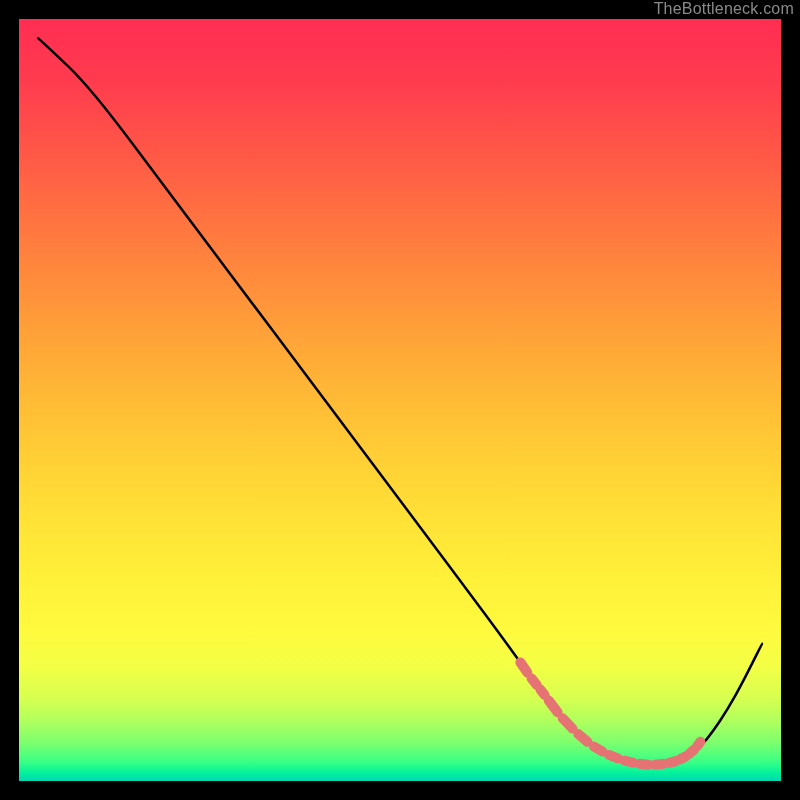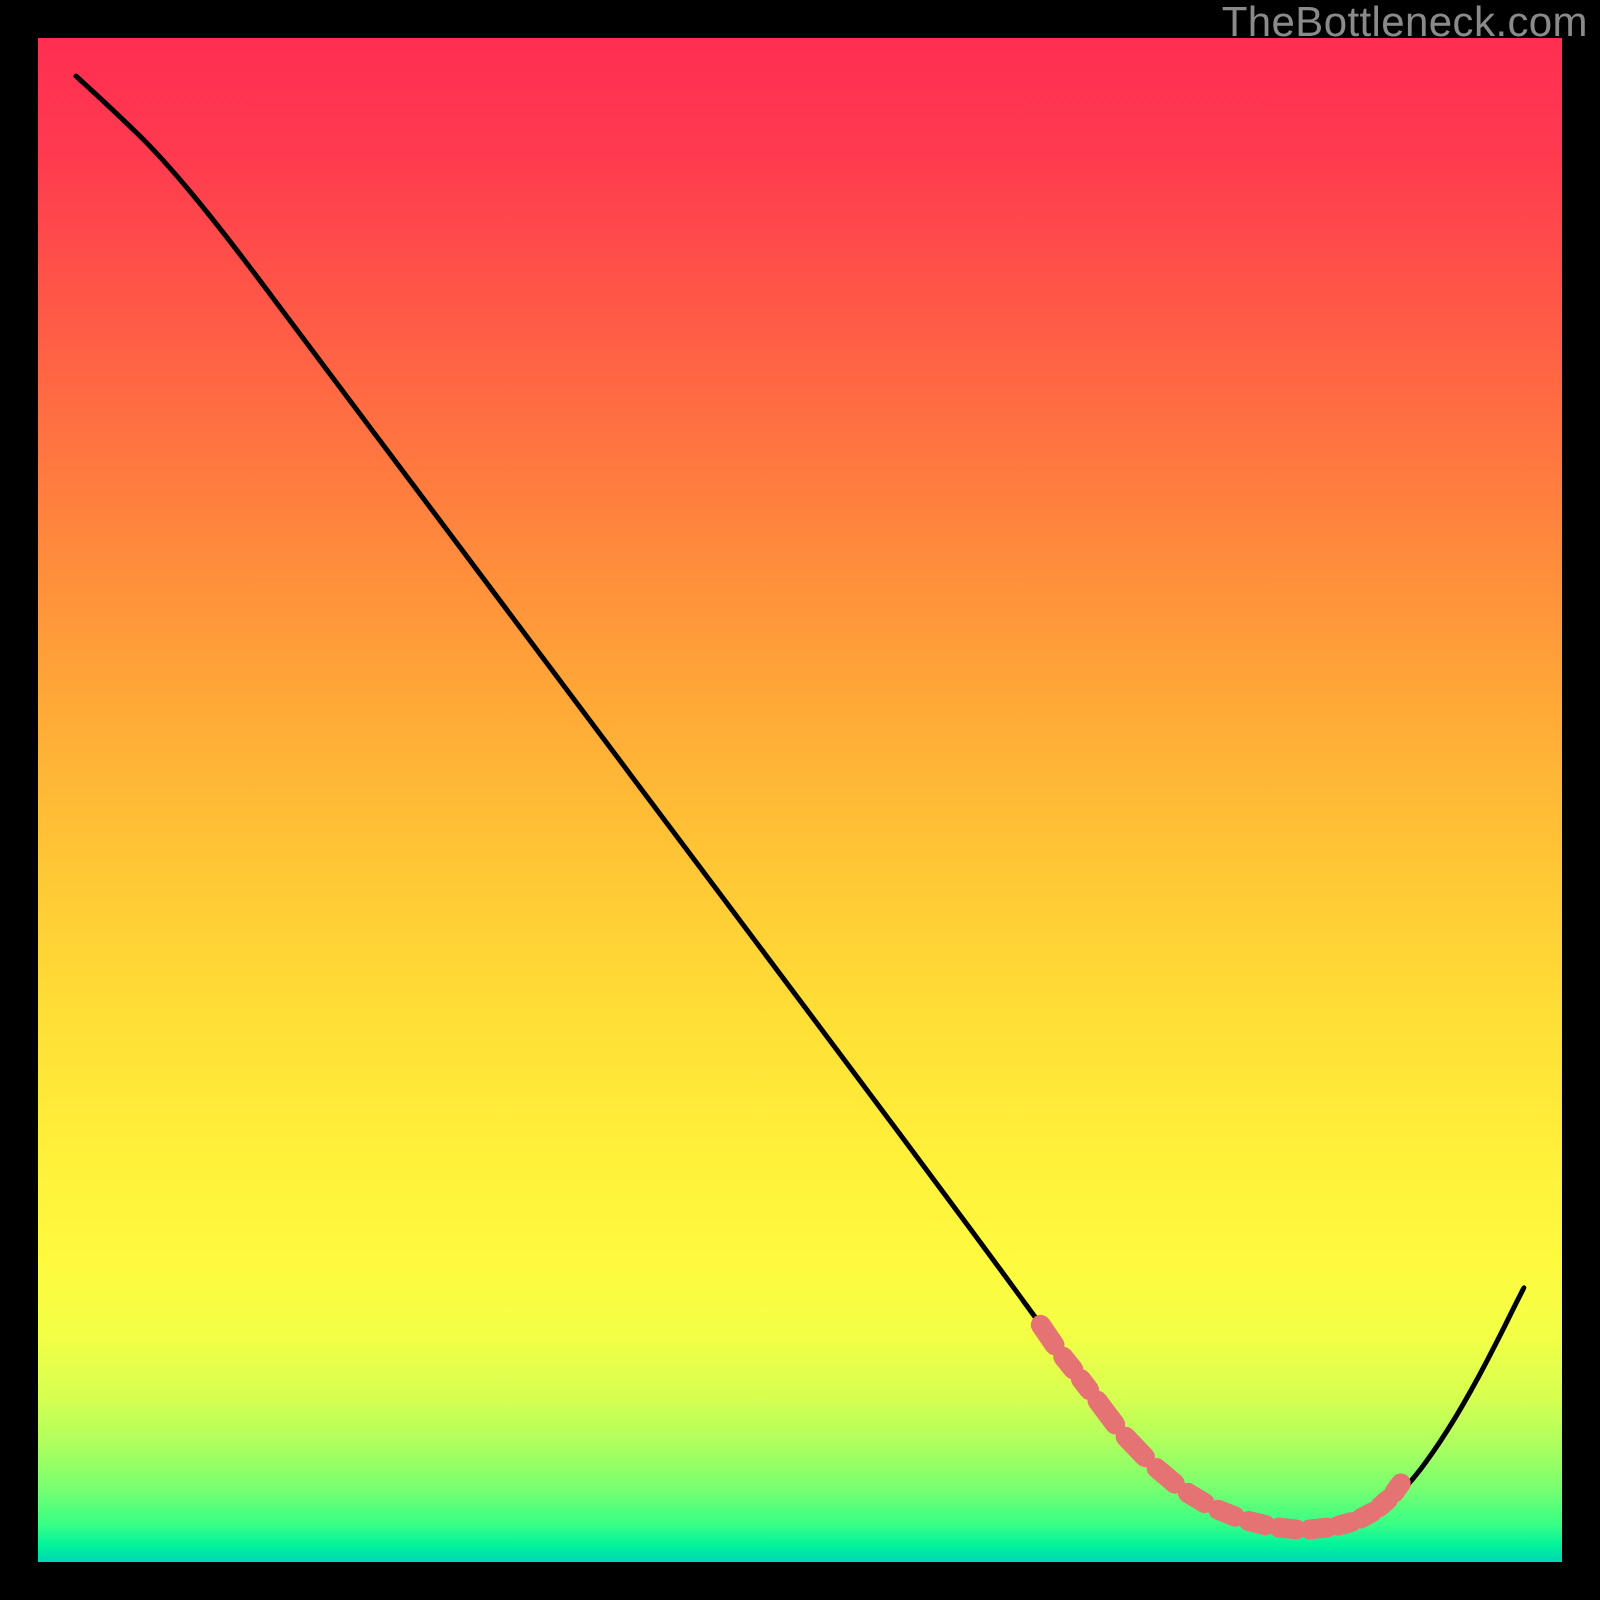--- a/index.html
+++ b/index.html
@@ -35,21 +35,21 @@
       #39ff85 97.5%,
       #00f19d 99%,
       #00d6b4 100%
     );
   }
   .watermark {
     position: absolute;
     top: 0px;
     right: 6px;
     font-family: Arial, Helvetica, sans-serif;
-    font-size: 21px;
+    font-size: 16px;
     font-weight: 500;
     color: #8a8a8a;
     letter-spacing: 0.2px;
   }
   svg.curve {
     position: absolute;
     left: 0; top: 0;
     width: 800px; height: 800px;
     pointer-events: none;
   }

